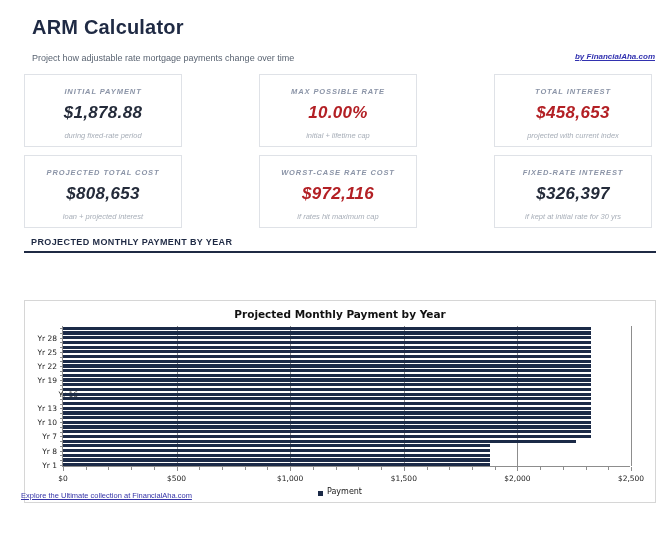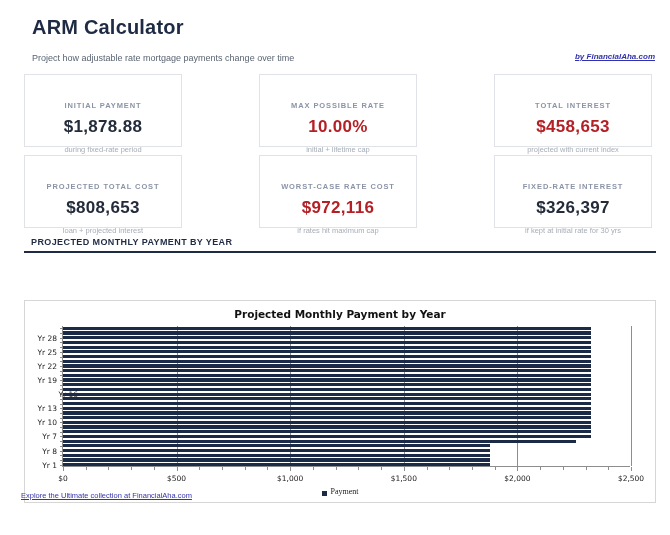--- a/index.html
+++ b/index.html
@@ -4,41 +4,41 @@
 <style>
   * { margin:0; padding:0; box-sizing:border-box; }
   html,body { width:670px; height:535px; background:#ffffff; overflow:hidden; }
   body { font-family:"Liberation Sans", sans-serif; position:relative; }
 
   .page-title { position:absolute; left:32px; top:16px; font-size:20px; font-weight:bold; color:#1f2a44; letter-spacing:0.2px; }
   .subtitle   { position:absolute; left:32px; top:53px; font-size:9px; color:#5a6472; }
   .brand-link { position:absolute; right:15px; top:52px; font-size:8px; font-weight:bold; font-style:italic; color:#3232b0; text-decoration:underline; cursor:pointer; }
 
   .cards { position:absolute; left:24px; top:74px; width:628px; display:grid; grid-template-columns:158px 158px 158px; grid-auto-rows:73px; justify-content:space-between; row-gap:8px; }
-  .card  { border:1px solid #dfe2e7; background:#ffffff; text-align:center; padding-top:26px; }
+  .card  { border:1px solid #dfe2e7; background:#ffffff; text-align:center; padding-top:12px;font-style:italic; }
   .card-label { font-size:7.5px; font-weight:bold; letter-spacing:0.9px; color:#8b94a7; }
   .value { font-size:17px; font-weight:bold; margin-top:7px; letter-spacing:0.3px; }
   .value.dark { color:#242b3a; }
   .value.red  { color:#b32025; }
   .card-sub { font-size:7.5px; color:#a7aeb8; margin-top:8px; }
 
   .section-heading { position:absolute; left:31px; top:237px; font-size:9px; font-weight:bold; color:#1f2a44; letter-spacing:0.4px; }
   .section-divider { position:absolute; left:24px; top:251px; width:632px; height:0; border-top:2px solid #1f2a44; }
 
   .chart-box { position:absolute; left:24px; top:300px; width:632px; height:203px; border:1px solid #d6d6d6; background:#ffffff; font-family:"DejaVu Sans", sans-serif; }
   .chart-title { position:absolute; top:7px; left:0; width:100%; text-align:center; font-size:10.5px; font-weight:bold; color:#111111; }
   .plot { position:absolute; left:37px; top:25px; width:568px; height:141px; border-left:1px solid #8d8d8d; border-bottom:1px solid #8d8d8d; }
   .gridline { position:absolute; top:0; bottom:0; width:1px; background:#8d8d8d; z-index:1; }
   .bar { position:absolute; left:0; height:3.2px; background:#1b2a47; z-index:2; }
   .y-tick { position:absolute; left:-3px; width:3px; height:1px; background:#8d8d8d; }
   .y-label { position:absolute; font-size:7.5px; color:#1a1a1a; white-space:nowrap; transform:translate(-100%,-50%); left:-6px; }
   .x-tick { position:absolute; top:141px; width:1px; height:3px; background:#8d8d8d; }
   .x-tick.major { height:4px; }
   .x-label { position:absolute; top:148px; font-size:7.5px; color:#1a1a1a; transform:translateX(-50%); white-space:nowrap; }
-  .legend { position:absolute; bottom:6px; left:0; width:100%; display:flex; justify-content:center; align-items:flex-end; gap:4px;font-family:Liberation Serif, serif; }
+  .legend { position:absolute; bottom:6px; left:0; width:100%; display:flex; justify-content:center; align-items:flex-end; gap:4px; }
   .legend-swatch { width:5px; height:5px; background:#1b2a47; display:inline-block; }
   .legend-label { font-size:8px; color:#1a1a1a; }
 
   .footer-link { position:absolute; left:21px; top:491px; font-size:7.5px; color:#3534a8; text-decoration:underline; cursor:pointer; }
 </style>
 </head>
 <body>
 
 <h1 class="page-title">ARM Calculator</h1>
 <p class="subtitle">Project how adjustable rate mortgage payments change over time</p>

